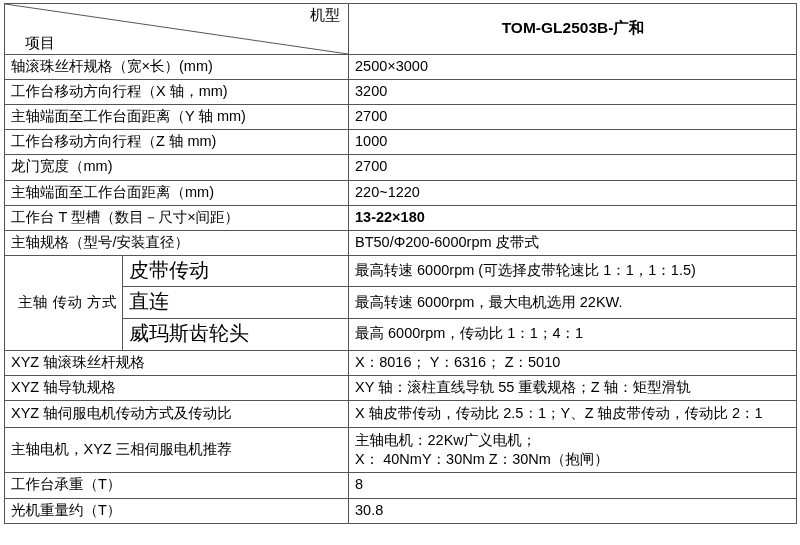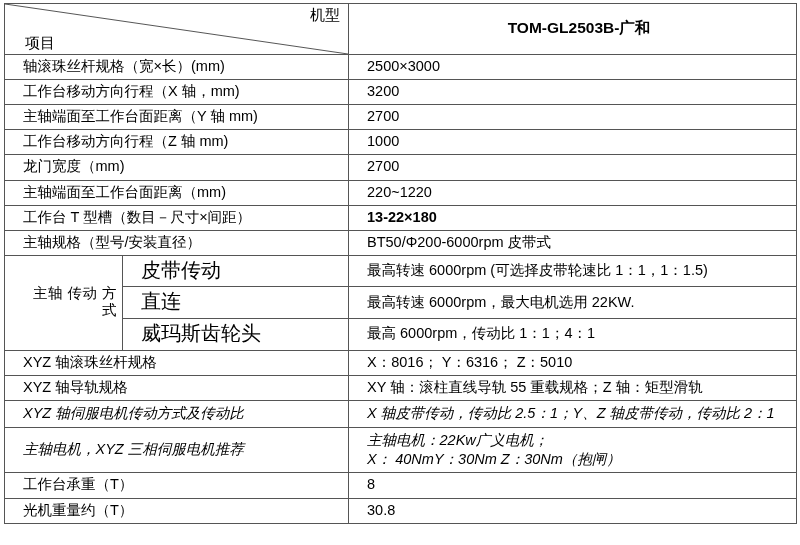--- a/index.html
+++ b/index.html
@@ -23,21 +23,21 @@
   }
   table.spec {
     border-collapse: collapse;
     width: 792px;
     table-layout: fixed;
     font-size: 14.5px;
     line-height: 1.18;
   }
   table.spec td {
     border: 1px solid #555555;
-    padding: 3px 5px 4px 18px;
+    padding: 3px 5px 4px 6px;
     vertical-align: middle;
     word-break: break-all;
   }
   
   col.c1 { width: 118px; }
   col.c2 { width: 106px; }
   col.c3 { width: 120px; }
   col.c4 { width: 448px; }
 
   .hdr-cell {
@@ -81,21 +81,20 @@
   }
   .mid-label {
     text-align: right;
     letter-spacing: 0.5px;
   }
   .sub-label {
     font-size: 20px;
   }
   .two-line {
     line-height: 1.3;
-    font-style: italic;
   }
 </style>
 </head>
 <body>
 
 <div class="spec-wrap">
   <table class="spec">
     <colgroup>
       <col class="c1">
         <col class="c2">

